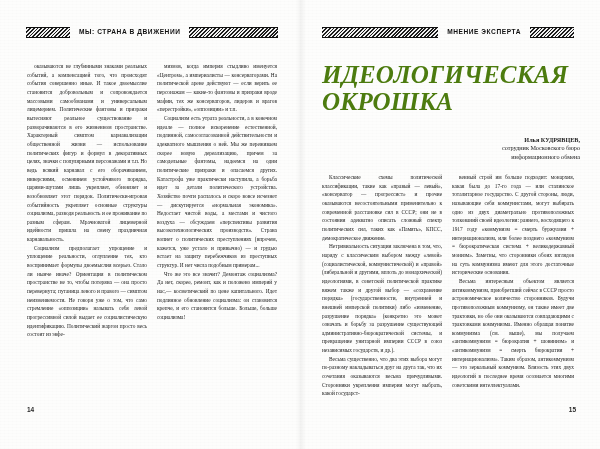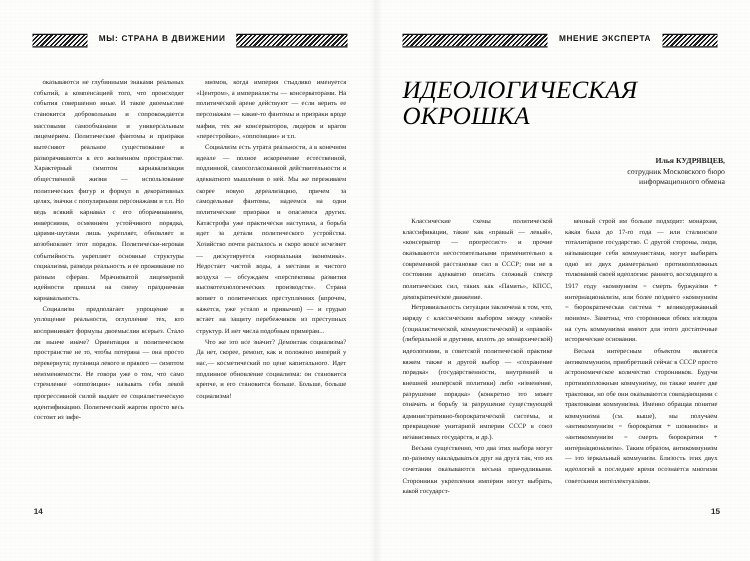--- a/index.html
+++ b/index.html
@@ -81,25 +81,25 @@
   
   .headline-block {
     position: absolute;
     left: 322px;
     top: 62px;
     width: 258px;
   }
   .headline {
     font-family: "Liberation Serif", "DejaVu Serif", serif;
     font-style: italic;
-    font-weight: normal;
-    font-size: 20px;
+    font-weight: bold;
+    font-size: 25px;
     line-height: 1.07;
     letter-spacing: .2px;
-    color: #000000;
+    color: #4d7c0f;
     margin: 0;
     text-transform: uppercase;
   }
   .byline {
     margin-top: 20px;
     text-align: right;
     font-family: "Liberation Serif", "DejaVu Serif", serif;
     font-size: 6.2px;
     line-height: 1.42;
     color: #1c1c1c;

